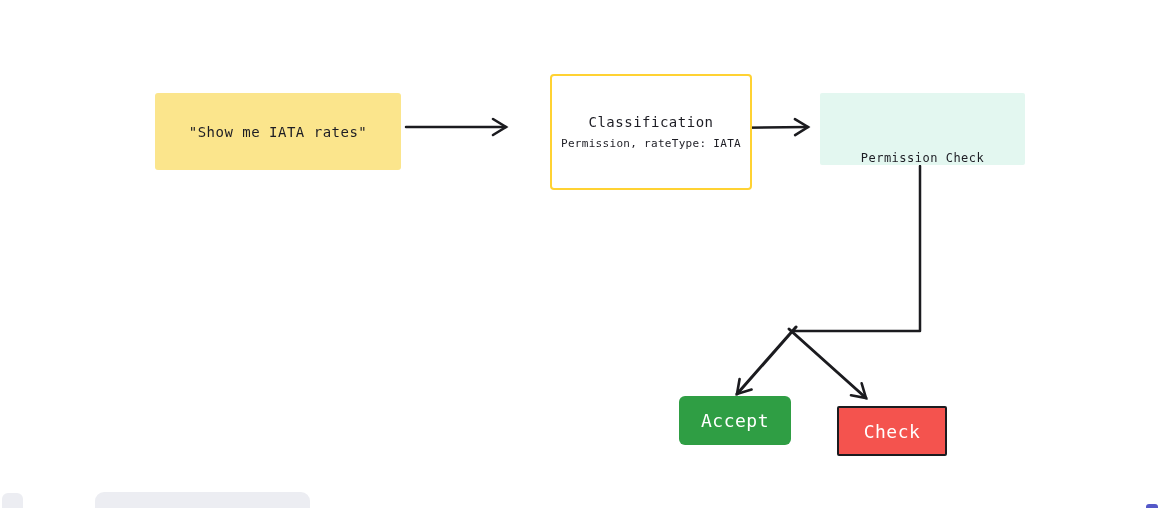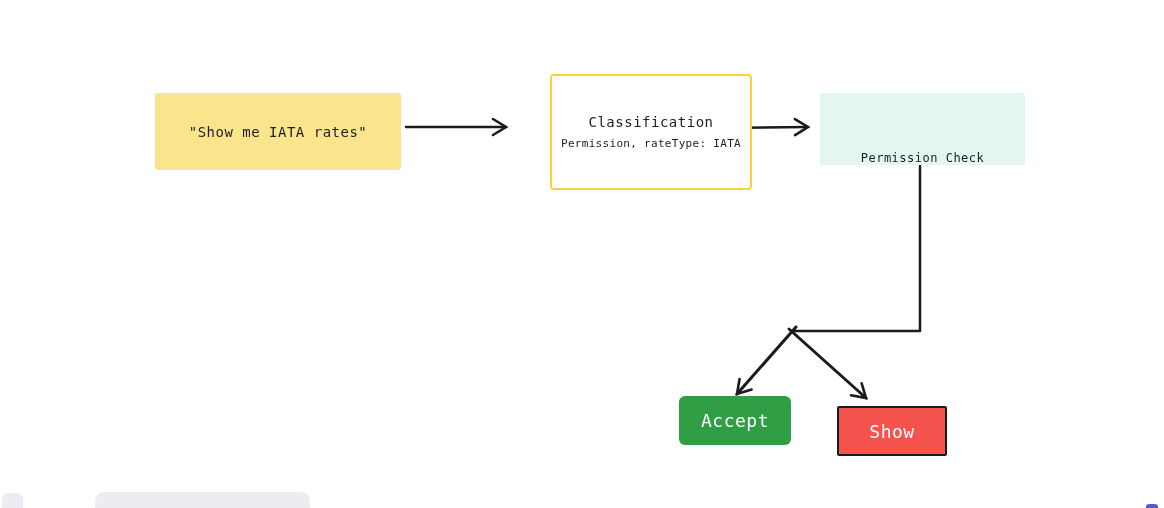--- a/index.html
+++ b/index.html
@@ -121,20 +121,20 @@
 
   <div class="node node-permission" style="background-color: rgb(227, 247, 240); color: rgb(29, 29, 36);">
     <span>Permission Check</span>
   </div>
 
   <div class="node node-accept" style="background-color: rgb(47, 158, 68); color: rgb(255, 255, 255);">
     <span>Accept</span>
   </div>
 
   <div class="node node-deny" style="background-color: rgb(244, 83, 78); border-color: rgb(27, 27, 31); color: rgb(255, 255, 255);">
-    <span>Show</span>
+    <span>Check</span>
   </div>
 
   <div class="chrome-panel panel-zoom" style="background-color: rgb(236, 237, 242);"></div>
   <div class="chrome-panel panel-toolbar" style="background-color: rgb(236, 237, 242);"></div>
   <div class="chrome-panel panel-collab" style="background-color: rgb(84, 88, 200);"></div>
 
 </div>
 
 </body></html>

